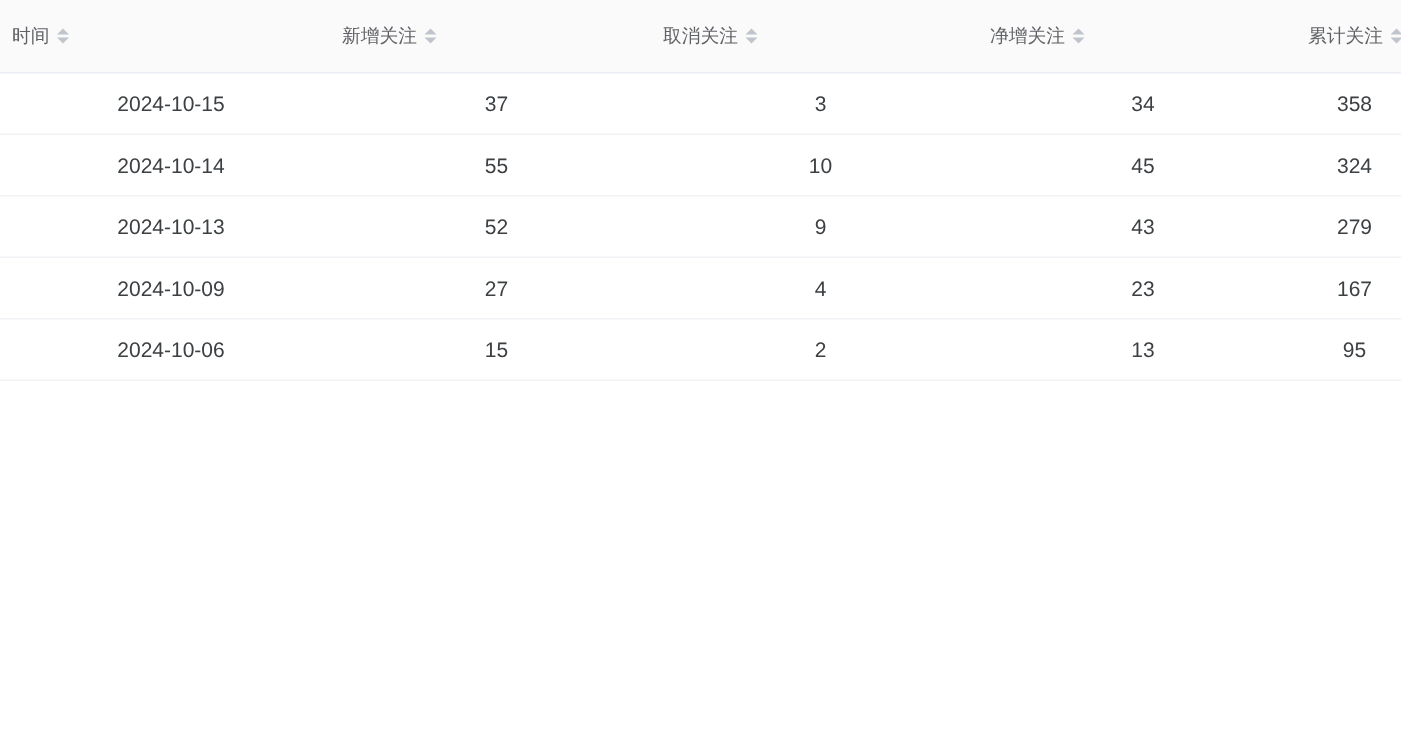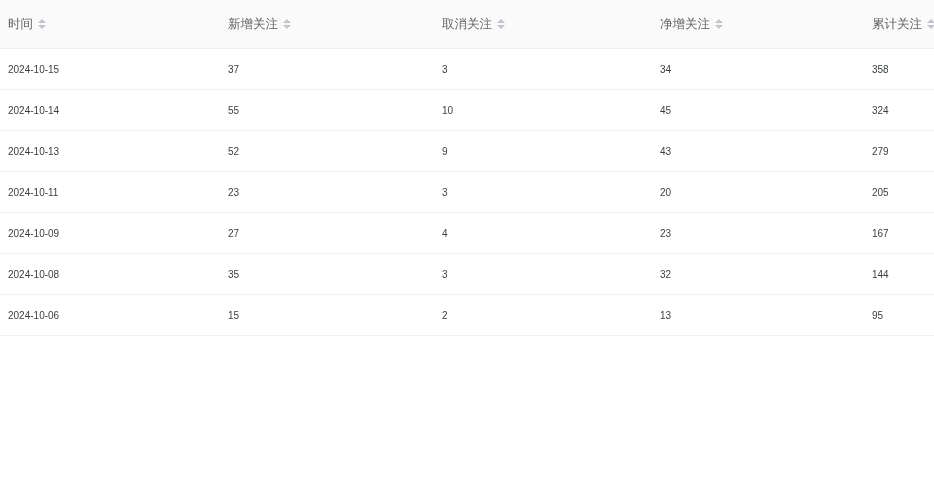--- a/index.html
+++ b/index.html
@@ -62,25 +62,26 @@
   .sort-icon .caret.up {
     border-bottom: 4px solid #c0c4cc;
     margin-bottom: 2px;
   }
   .sort-icon .caret.down {
     border-top: 4px solid #c0c4cc;
   }
   table.stats-table tbody td {
     height: 40px;
     padding: 0 0 0 8px;
-    font-size: 10px;
+    font-size: 14px;
     color: #3c4043;
     border-bottom: 1px solid #f0f2f5;
     vertical-align: middle;
     white-space: nowrap;
+    text-align: center;
   }
   table.stats-table tbody tr:last-child td {
     border-bottom: 1px solid #f0f2f5;
     margin-left: 40px;
   }
   
   col.c0 { width: 220px; }
   col.c1 { width: 214px; }
   col.c2 { width: 218px; }
   col.c3 { width: 212px; }
@@ -165,39 +166,25 @@
         <td>324</td>
       </tr>
       <tr>
         <td class="col-0">2024-10-13</td>
         <td>52</td>
         <td>9</td>
         <td>43</td>
         <td>279</td>
       </tr>
       <tr>
-        <td class="col-0">2024-10-11</td>
-        <td>23</td>
-        <td>3</td>
-        <td>20</td>
-        <td>205</td>
-      </tr>
-      <tr>
         <td class="col-0">2024-10-09</td>
         <td>27</td>
         <td>4</td>
         <td>23</td>
         <td>167</td>
-      </tr>
-      <tr>
-        <td class="col-0">2024-10-08</td>
-        <td>35</td>
-        <td>3</td>
-        <td>32</td>
-        <td>144</td>
       </tr>
       <tr>
         <td class="col-0">2024-10-06</td>
         <td>15</td>
         <td>2</td>
         <td>13</td>
         <td>95</td>
       </tr>
     </tbody>
   </table>

